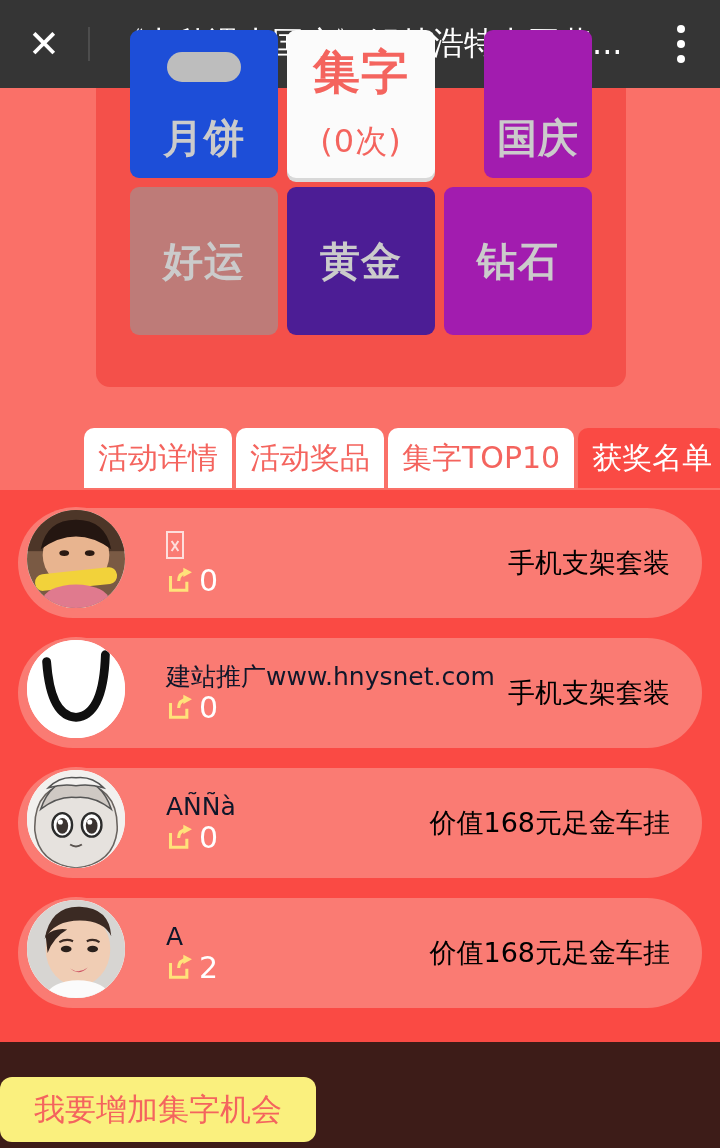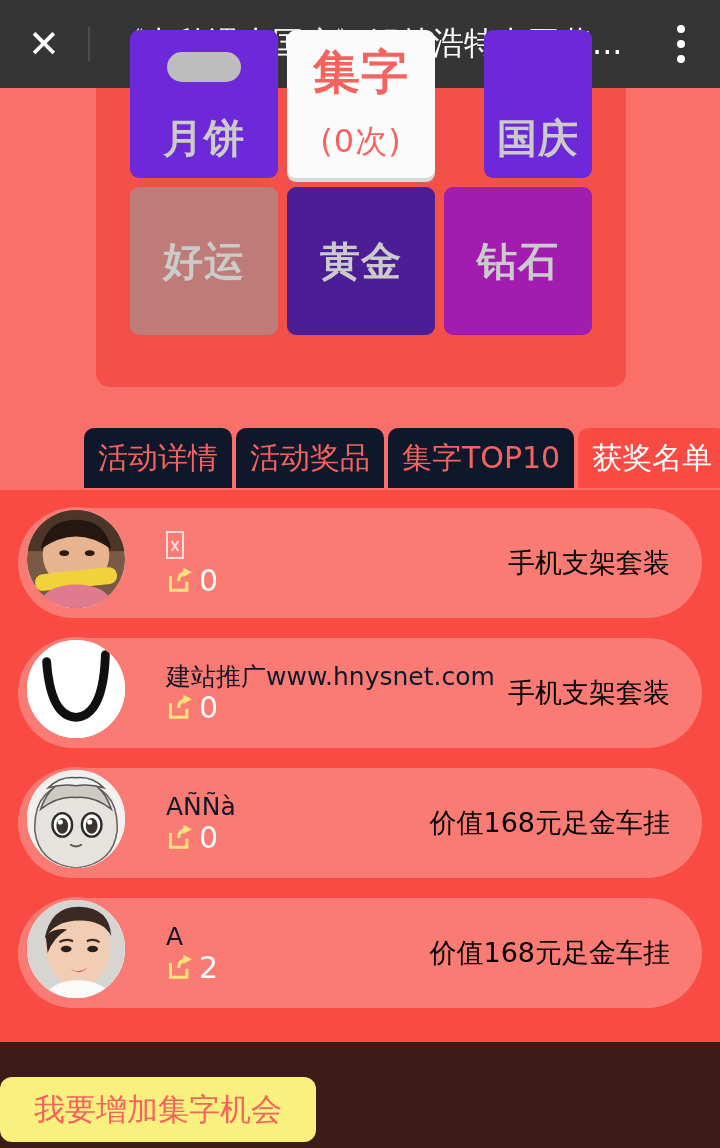--- a/index.html
+++ b/index.html
@@ -78,21 +78,21 @@
     position: absolute; width: 74px; height: 30px;
     background: #BDBDBD; border-radius: 15px;
   }
 
   
   .tabs {
     position: absolute; top: 428px; left: 84px;
     display: flex; align-items: flex-end; gap: 4px;
   }
   .tab {
-    background: #0f172a; color: #F4645E;
+    background: #ffffff; color: #F4645E;
     font-size: 30px; font-weight: 400;
     padding: 13px 14px 14px 14px;
     border-radius: 10px 10px 0 0;
     line-height: 1.1; white-space: nowrap;
   }
   .tab.active { background: #FA4A44; color: #ffffff; }
 
   
   .list-section {
     position: absolute; top: 490px; left: 0;
@@ -177,31 +177,31 @@
       <i></i>
       <i></i>
     </div>
   </div>
 
   <div class="bodybg"></div>
 
   <div class="grid-panel">
     <div class="grid">
 
-      <div class="tile" style="background:#6d28d9; position:relative;">
+      <div class="tile" style="background:#1d4ed8; position:relative;">
         <span class="pill-top" style="top:22px;"></span>
         <span style="position:relative; top:34px;">月饼</span>
       </div>
 
       <div class="tile center">
         <span class="t-main">集字</span>
         <span class="t-sub">(0次)</span>
       </div>
 
-      <div class="tile" style="background:#6d28d9;margin-left:40px;">
+      <div class="tile" style="background:#a21caf;margin-left:40px;">
         <span style="position:relative; top:34px;">国庆</span>
       </div>
 
       <div class="tile" style="background:#BE7B78;">
         <span>好运</span>
       </div>
 
       <div class="tile" style="background:#4c1d95;">
         <span>黄金</span>
       </div>

